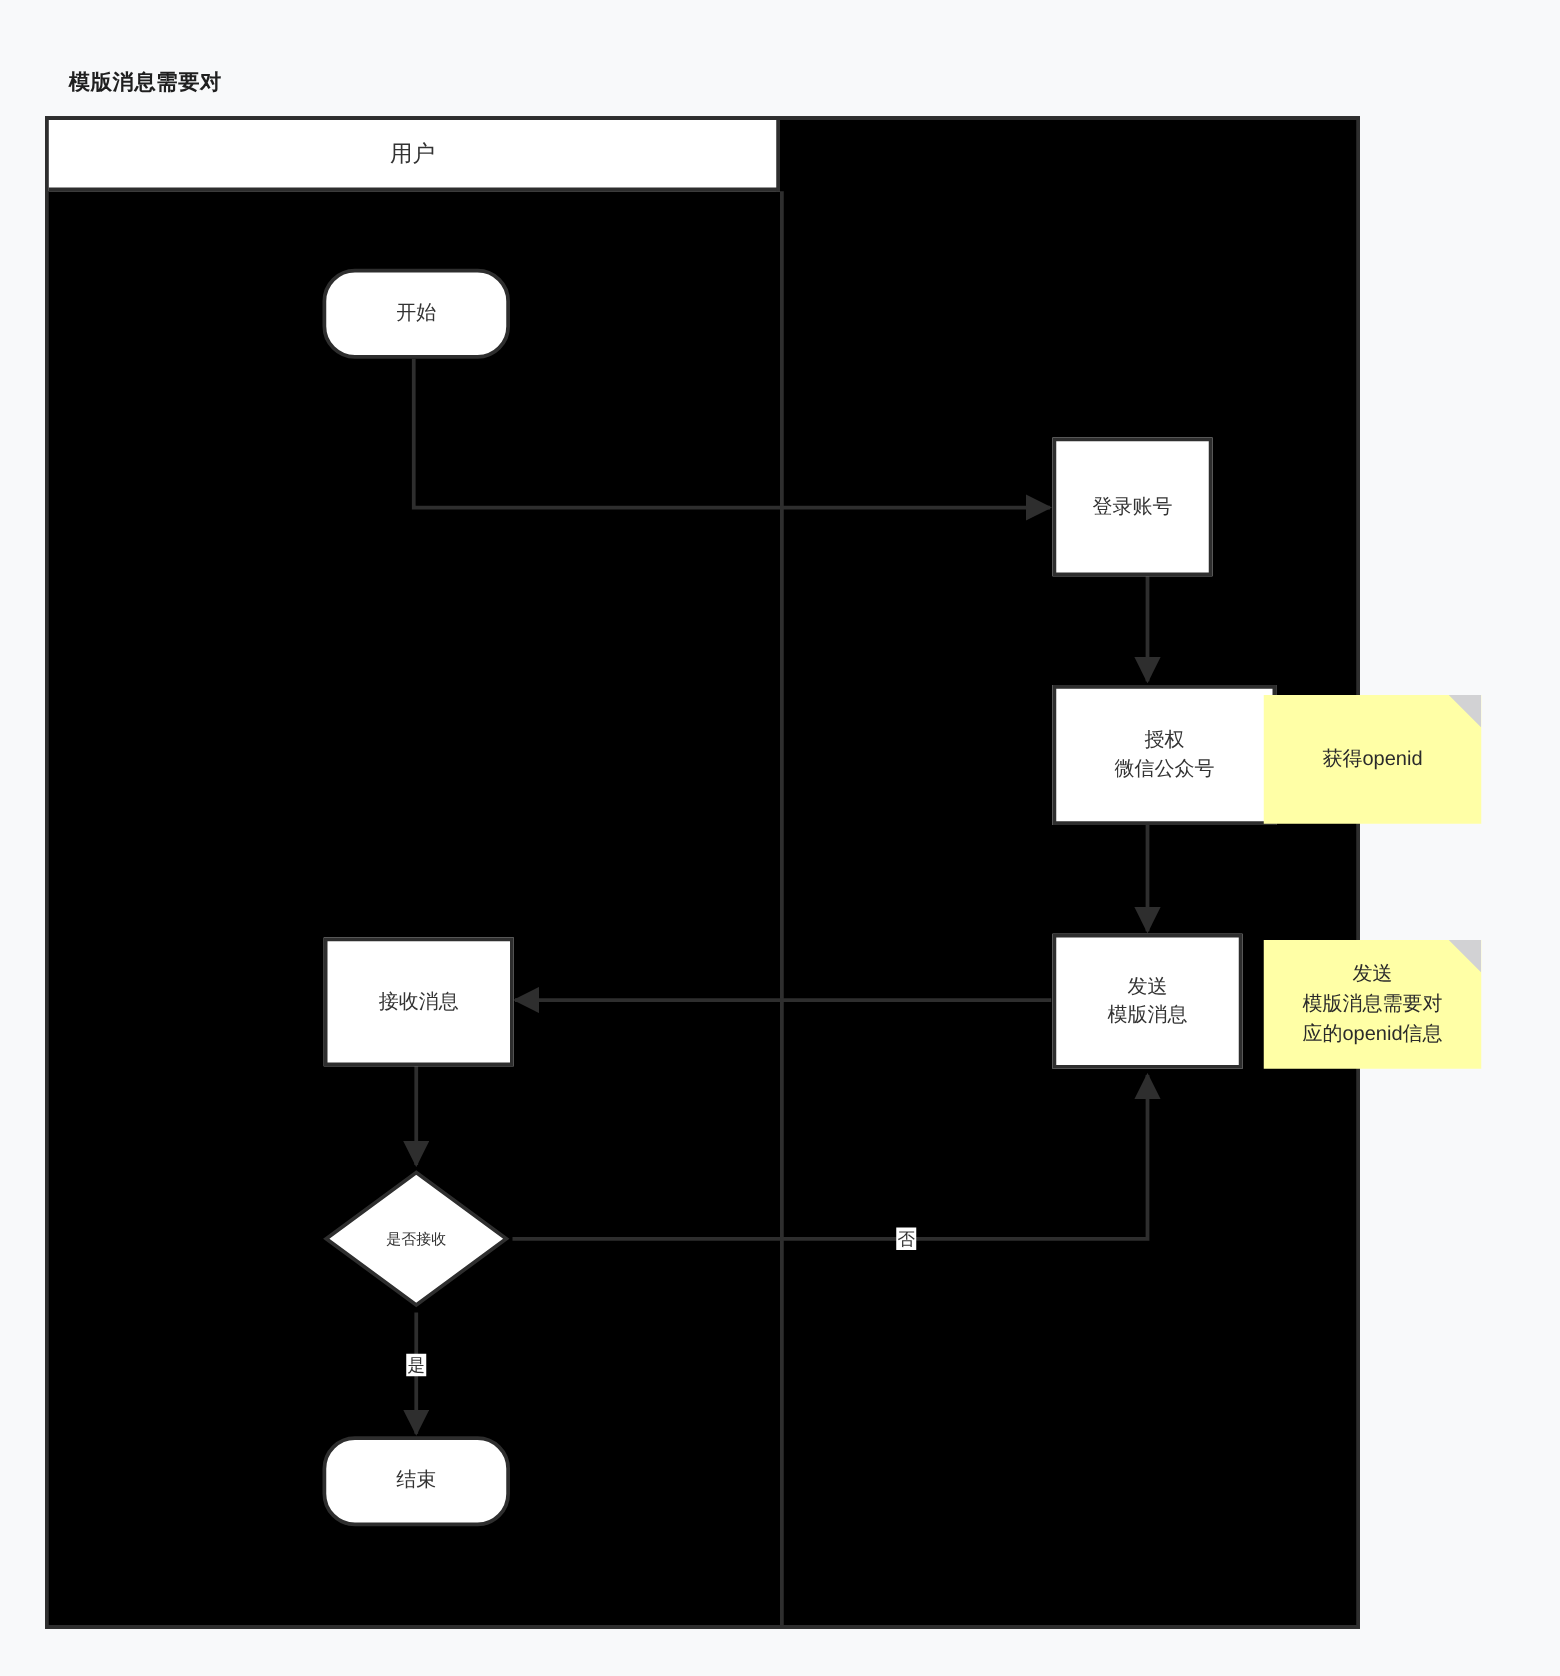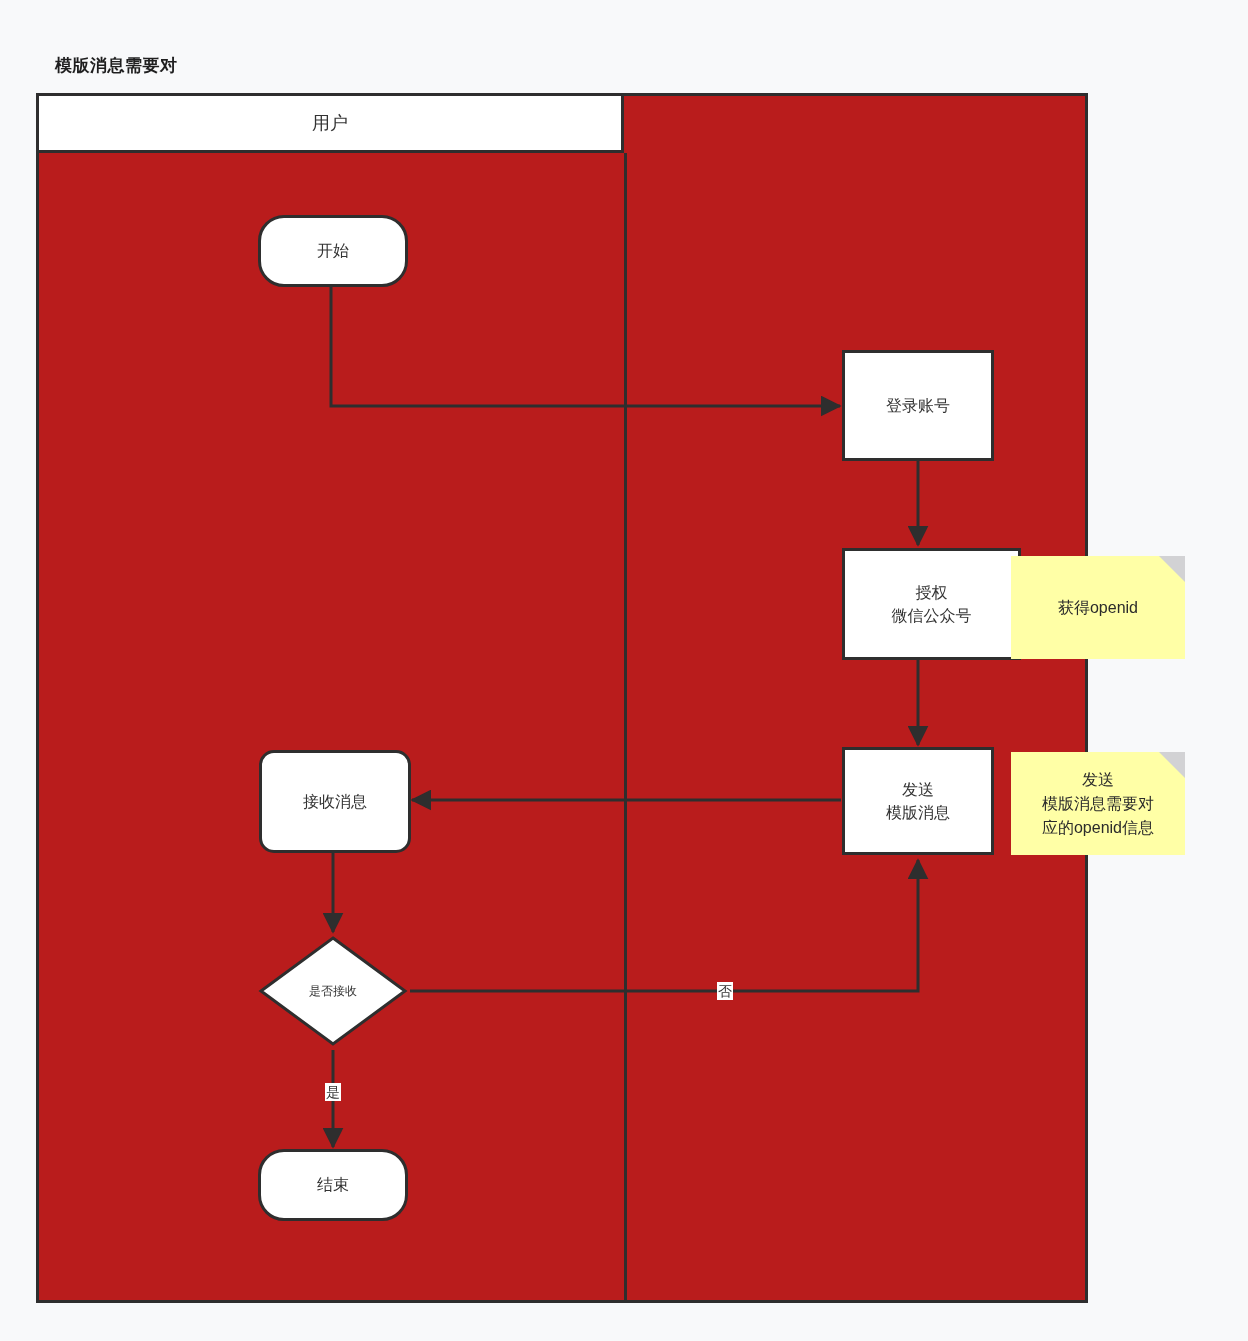--- a/index.html
+++ b/index.html
@@ -29,21 +29,21 @@
 
   
   #pool {
     position: absolute;
     left: 36px;
     top: 93px;
     width: 1052px;
     height: 1210px;
     border: 3px solid #2e2e2e;
     box-sizing: border-box;
-    background: #b91c1c;
+    background: #000000;
   }
   .lane-header {
     position: absolute;
     top: 0;
     height: 57px;
     background: #ffffff;
     border-bottom: 3px solid #2e2e2e;
     box-sizing: border-box;
     display: flex;
     align-items: center;
@@ -182,29 +182,29 @@
 
     <path d="M 333 1050 L 333 1147" marker-end="url(#arrowhead)"></path>
   </g>
 </svg>
 
 <div class="edge-label" style="left:717px; top:982px;">否</div>
 <div class="edge-label" style="left:325px; top:1083px;">是</div>
 
 <div class="node terminator" id="node-start" style="left:258px; top:215px; width:150px; height:72px;">开始</div>
 
-<div class="node" id="node-login" style="left:842px; top:350px; width:152px; height:111px;">登录账号</div>
+<div class="node" id="node-login" style="left:842px; top:350px; width:128px; height:111px;">登录账号</div>
 
 <div class="node" id="node-auth" style="left:842px; top:548px; width:179px; height:112px;">授权
 微信公众号</div>
 
 <div class="node" id="node-send" style="left:842px; top:747px; width:152px; height:108px;">发送
 模版消息</div>
 
-<div class="node" id="node-receive" style="left:259px; top:750px; width:152px; height:103px;border-radius:15px;">接收消息</div>
+<div class="node" id="node-receive" style="left:259px; top:750px; width:152px; height:103px;">接收消息</div>
 
 <div id="node-decision">
   <svg viewBox="0 0 150 112" width="150" height="112">
     <polygon points="75,3 147,56 75,109 3,56" fill="#ffffff" stroke="#2e2e2e" stroke-width="3"></polygon>
   </svg>
   <div class="diamond-label">是否接收</div>
 </div>
 
 <div class="node terminator" id="node-end" style="left:258px; top:1149px; width:150px; height:72px;">结束</div>
 

